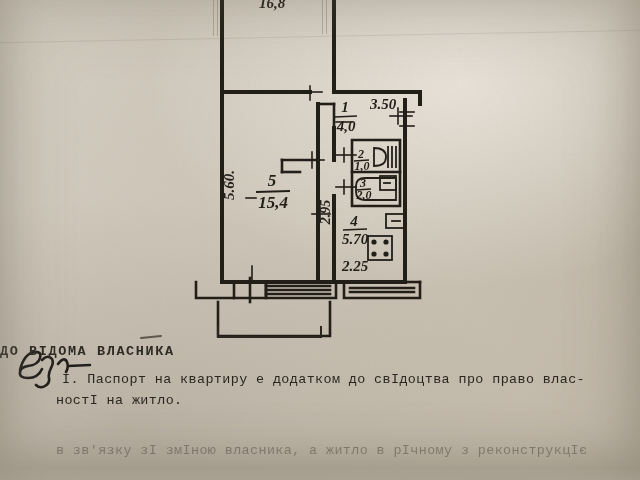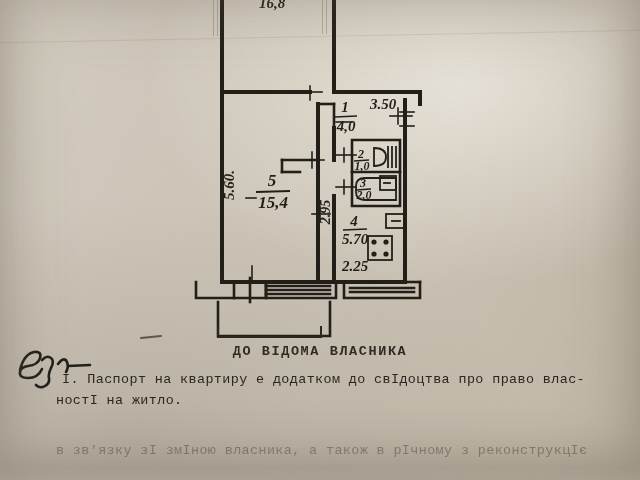--- a/index.html
+++ b/index.html
@@ -20,21 +20,21 @@
   .crease{position:absolute;background:rgba(90,80,66,.30);}
   .crease.soft{background:rgba(120,110,95,.16);}
 
   
   #plan{position:absolute;left:0;top:0;width:608px;height:340px;}
   #plan svg{display:block;}
 
   
   #doc{position:absolute;left:0;top:330px;width:640px;height:150px;}
   .heading{
-    position:absolute;width:100%;text-align:center;top:14px;
+    position:absolute;width:100%;text-align:left;top:14px;
     font-family:"Liberation Mono", monospace;
     font-size:13.5px;letter-spacing:1.6px;font-weight:700;
     color:#2e2a24;
   }
   .para{
     position:absolute;left:62px;right:8px;
     font-family:"Liberation Mono", monospace;
     font-size:13.4px;letter-spacing:.4px;color:#2b2720;
     white-space:pre;
   }
@@ -217,18 +217,18 @@
       <path d="M36 24 q6 -6 10 -1 q2 4 -1 9 q-3 6 -2 10 q1 5 -4 8 q-5 3 -9 -1"></path>
       <path d="M52 28 q6 -8 9 -2 q2 5 -1 10"></path>
       <path d="M62 30 L84 29"></path>
     </g>
   </svg>
 
   <div id="doc">
     <div class="heading">ДО ВІДОМА ВЛАСНИКА</div>
     <div class="para p1b">ностІ на житло.</div>
     <div class="para p1a">I. Паспорт на квартиру е додатком до свІдоцтва про право влас-</div>
-    <div class="para p2b">в зв'язку зІ змІною власника, а також в рІчному з реконструкцІє</div>
+    <div class="para p2b">в зв'язку зІ змІною власника, а житло в рІчному з реконструкцІє</div>
     <div class="fade-bottom"></div>
   </div>
 
   <div class="vignette"></div>
 </div>
 
 </body></html>

